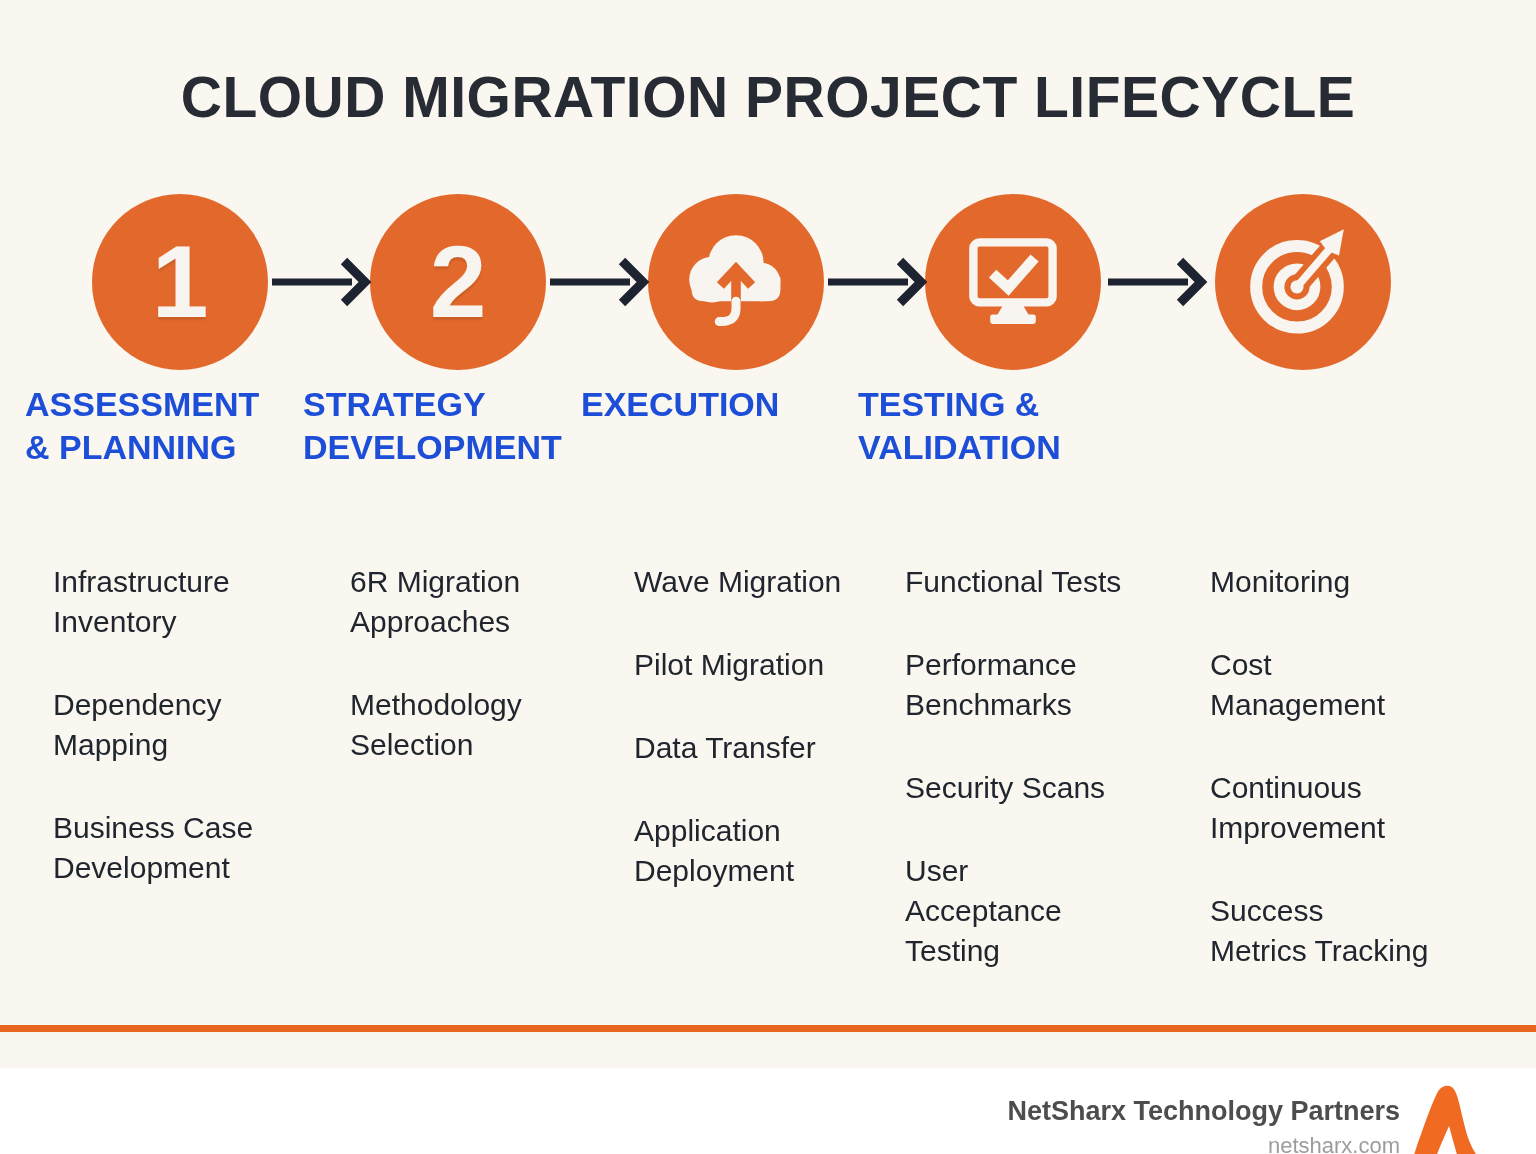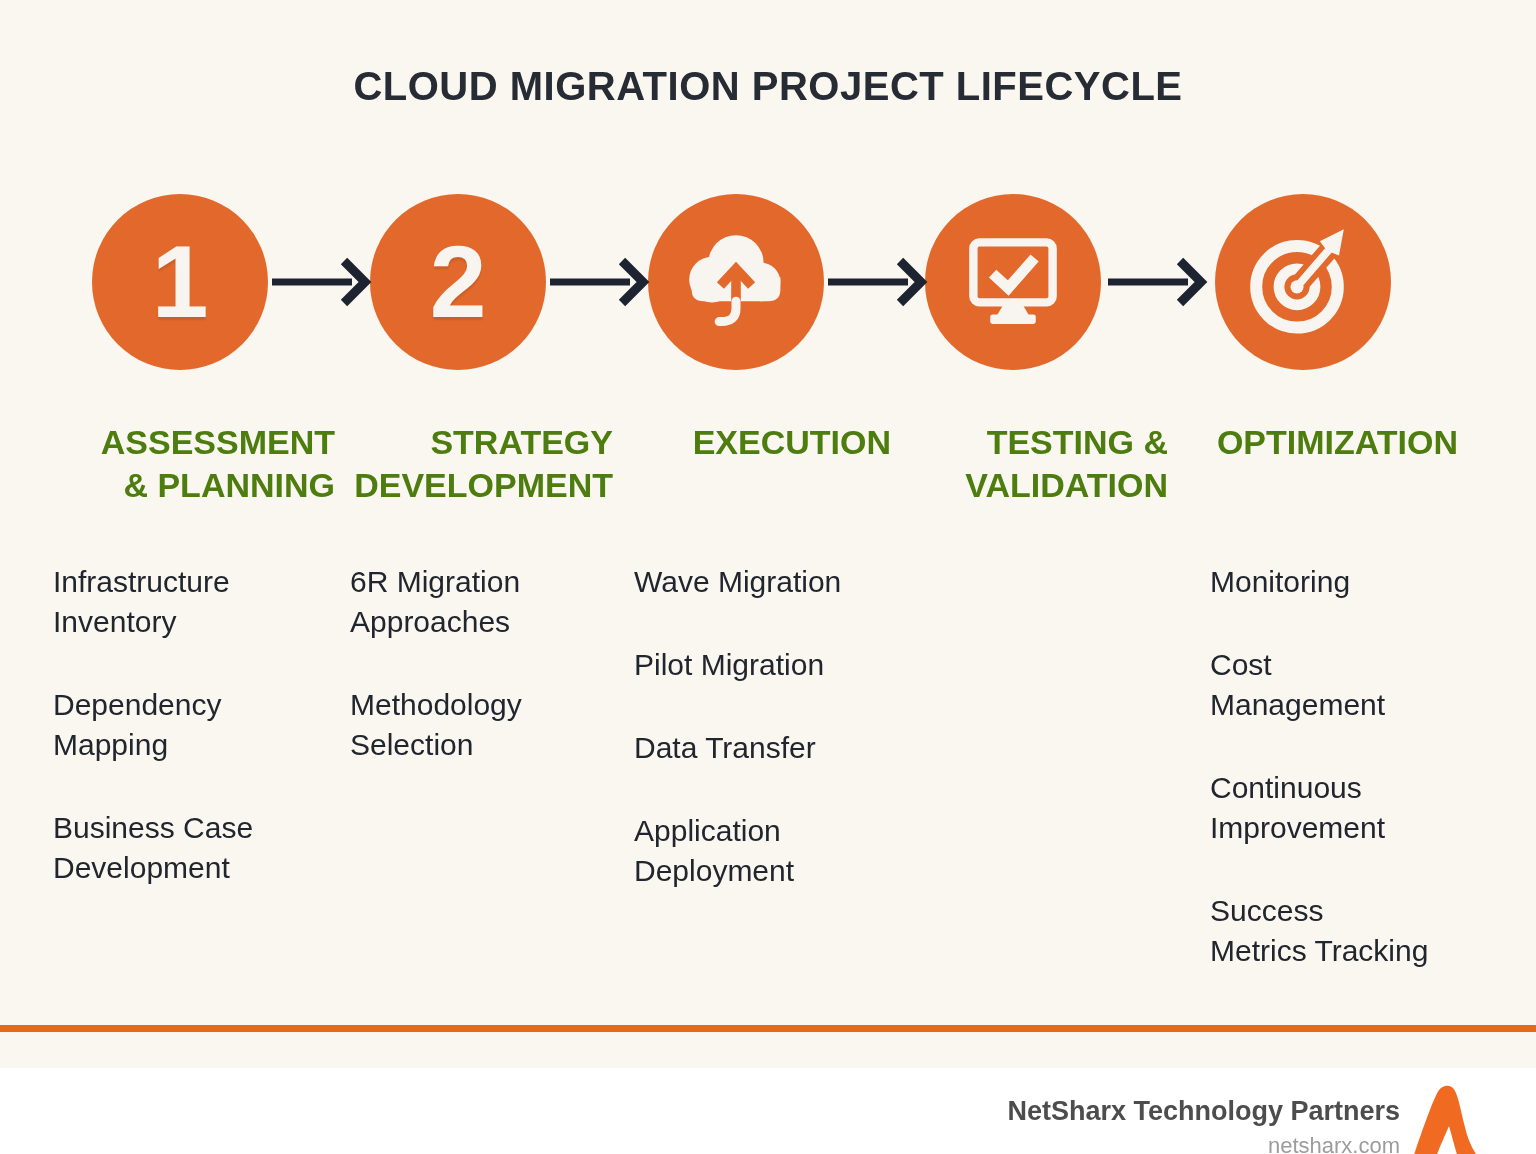--- a/index.html
+++ b/index.html
@@ -10,21 +10,21 @@
     background: #FAF6F0;
     font-family: "Liberation Sans", sans-serif;
     overflow: hidden;
   }
   .main-title {
     position: absolute;
     top: 64px;
     left: 0;
     width: 100%;
     text-align: center;
-    font-size: 40px;
+    font-size: 57px;
     font-weight: bold;
     letter-spacing: 0.5px;
     color: #262B34;
     white-space: pre-line;
   }
   .stage-circle {
     position: absolute;
     top: 194px;
     width: 176px;
     height: 176px;
@@ -39,27 +39,27 @@
     font-weight: bold;
     color: #F8F4EF;
     line-height: 1;
     text-shadow: 0 3px 2px rgba(0,0,0,0.10);
   }
   .stage-circle svg.icon { width: 120px; height: 120px; }
   .flow-arrow { position: absolute; top: 250px; width: 100px; height: 64px; }
   .flow-arrow line, .flow-arrow polyline { stroke: #1D2330; }
   .stage-title {
     position: absolute;
-    top: 421px;
+    top: 383px;
     width: 310px;
-    text-align: right;
+    text-align: left;
     font-size: 34px;
     font-weight: bold;
     line-height: 43px;
-    color: #4d7c0f;
+    color: #1d4ed8;
     white-space: pre-line;
   }
   .stage-list {
     position: absolute;
     top: 519px;
     width: 266px;
     font-size: 30px;
     line-height: 40px;
     color: #21262E;
   }
@@ -172,21 +172,20 @@
     <polyline points="72,11 93,32 72,53" fill="none" stroke-width="9"></polyline>
   </svg>
 
   <div class="stage-title" style="left:25px;">ASSESSMENT
 &amp; PLANNING</div>
   <div class="stage-title" style="left:303px;">STRATEGY
 DEVELOPMENT</div>
   <div class="stage-title" style="left:581px;">EXECUTION</div>
   <div class="stage-title" style="left:858px;">TESTING &amp;
 VALIDATION</div>
-  <div class="stage-title" style="left:1148px;">OPTIMIZATION</div>
 
   <div class="stage-list" style="left:53px;">
     <div class="list-item">Infrastructure
 Inventory</div>
     <div class="list-item">Dependency
 Mapping</div>
     <div class="list-item">Business Case
 Development</div>
   </div>
 
@@ -198,20 +197,29 @@
   </div>
 
   <div class="stage-list" style="left:634px;">
     <div class="list-item">Wave Migration</div>
     <div class="list-item">Pilot Migration</div>
     <div class="list-item">Data Transfer</div>
     <div class="list-item">Application
 Deployment</div>
   </div>
 
+  <div class="stage-list" style="left:905px;">
+    <div class="list-item">Functional Tests</div>
+    <div class="list-item">Performance
+Benchmarks</div>
+    <div class="list-item">Security Scans</div>
+    <div class="list-item">User
+Acceptance
+Testing</div>
+  </div>
 
   <div class="stage-list" style="left:1210px;">
     <div class="list-item">Monitoring</div>
     <div class="list-item">Cost
 Management</div>
     <div class="list-item">Continuous
 Improvement</div>
     <div class="list-item">Success
 Metrics Tracking</div>
   </div>

